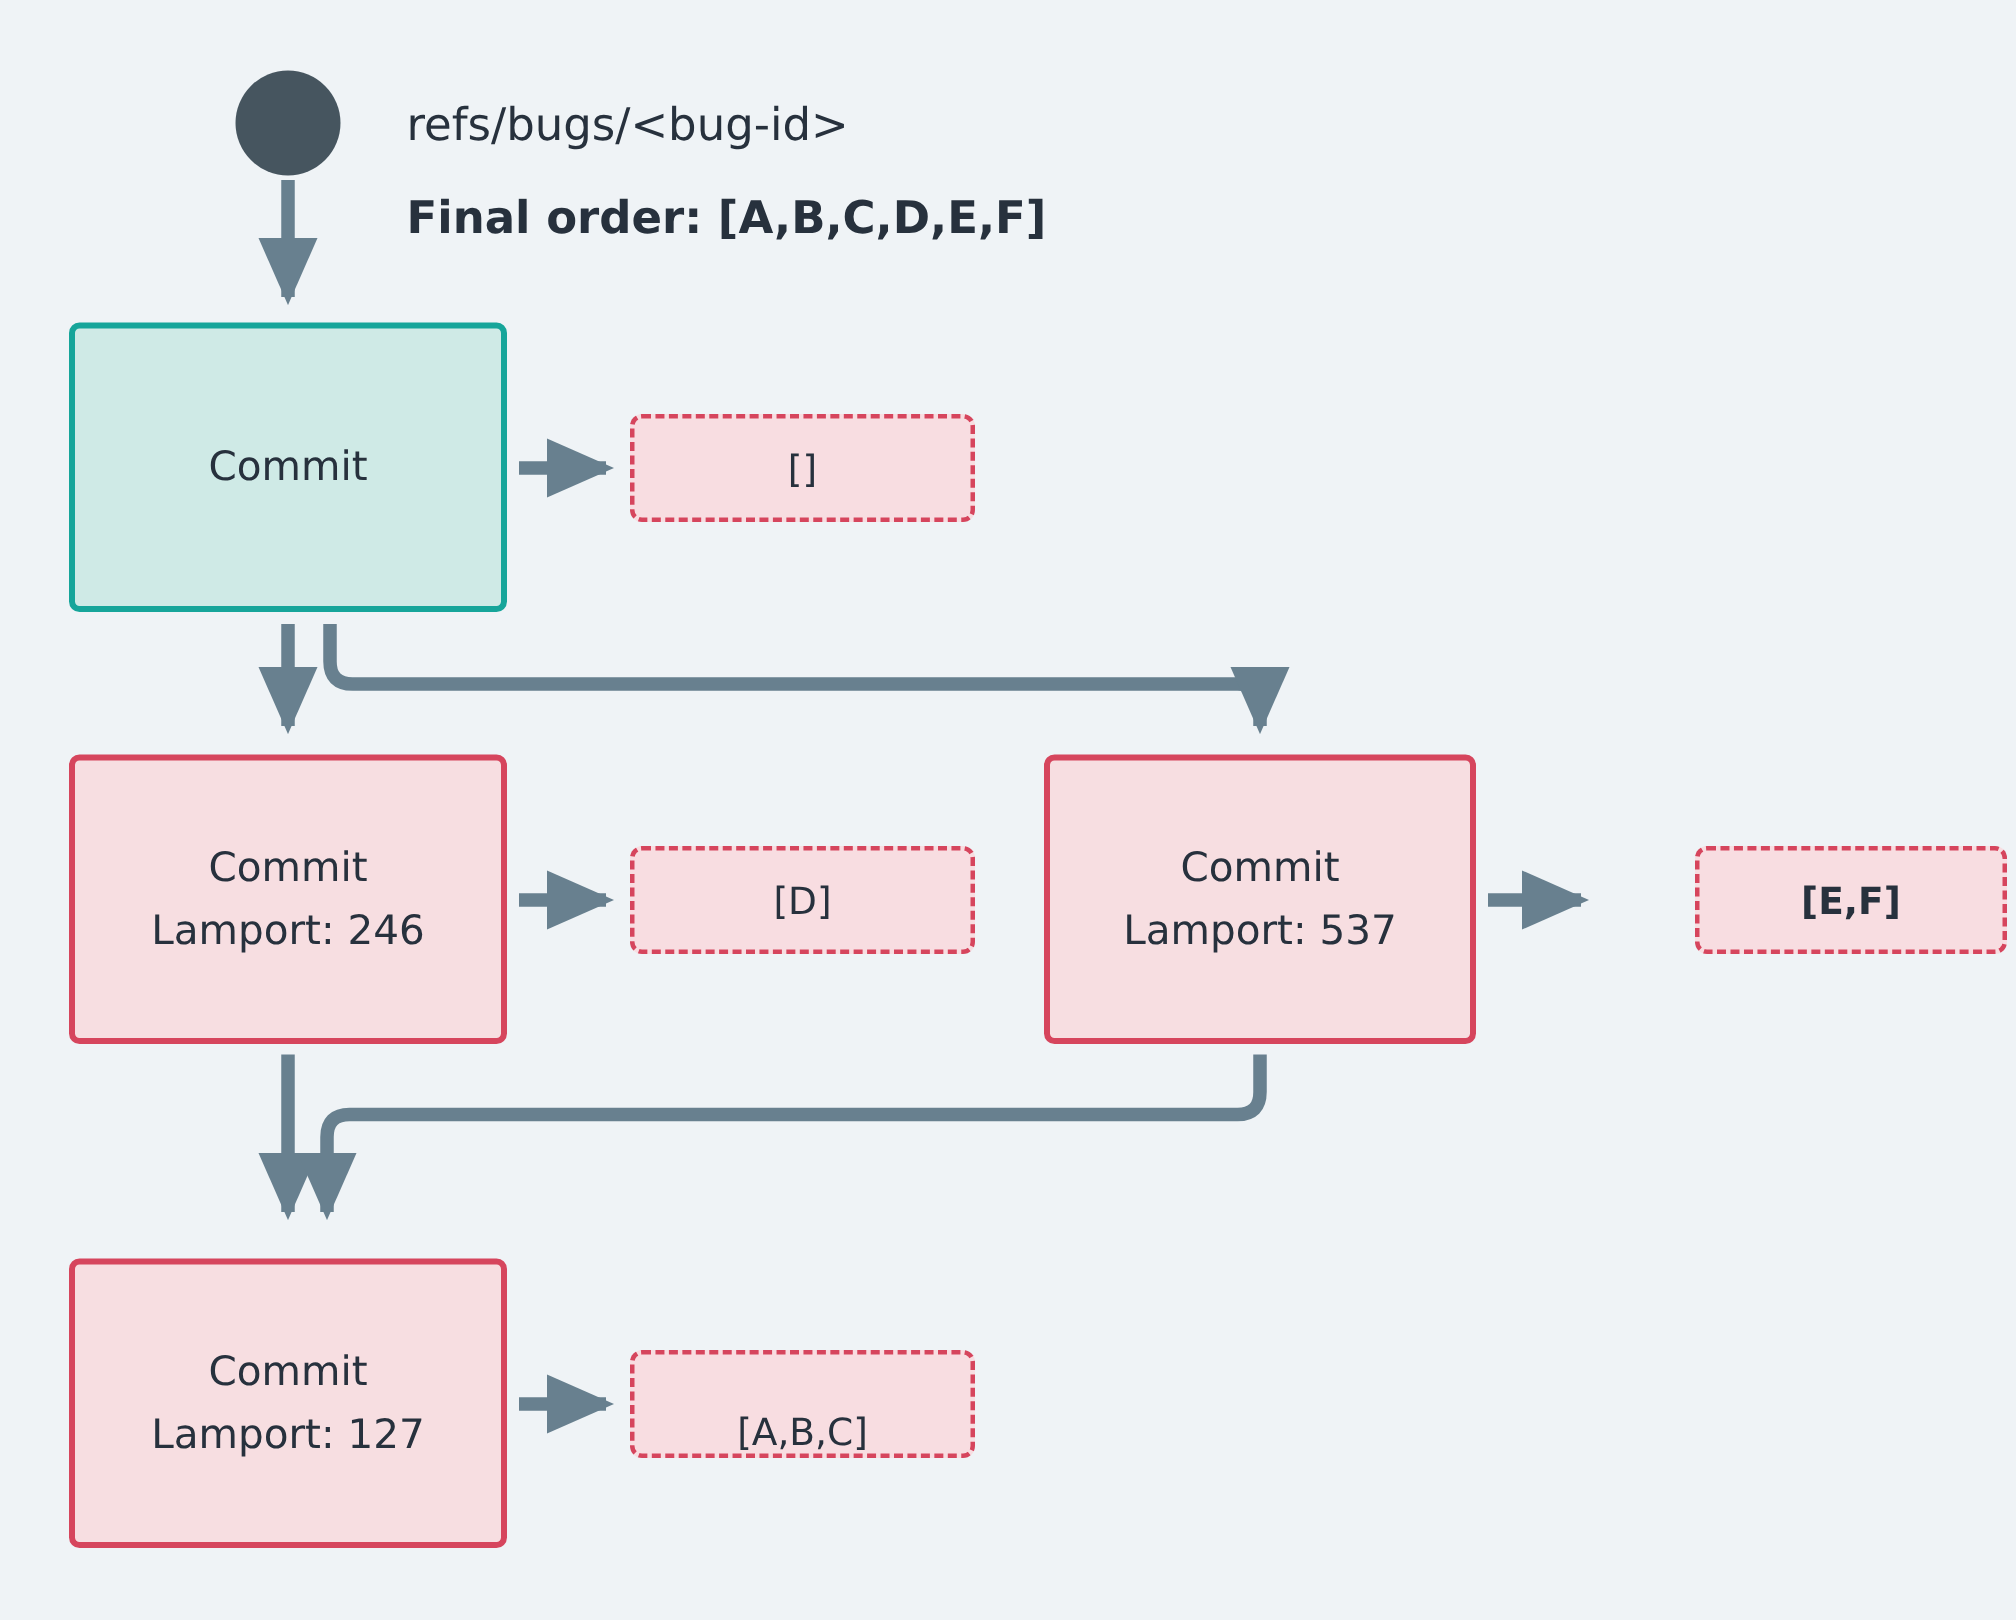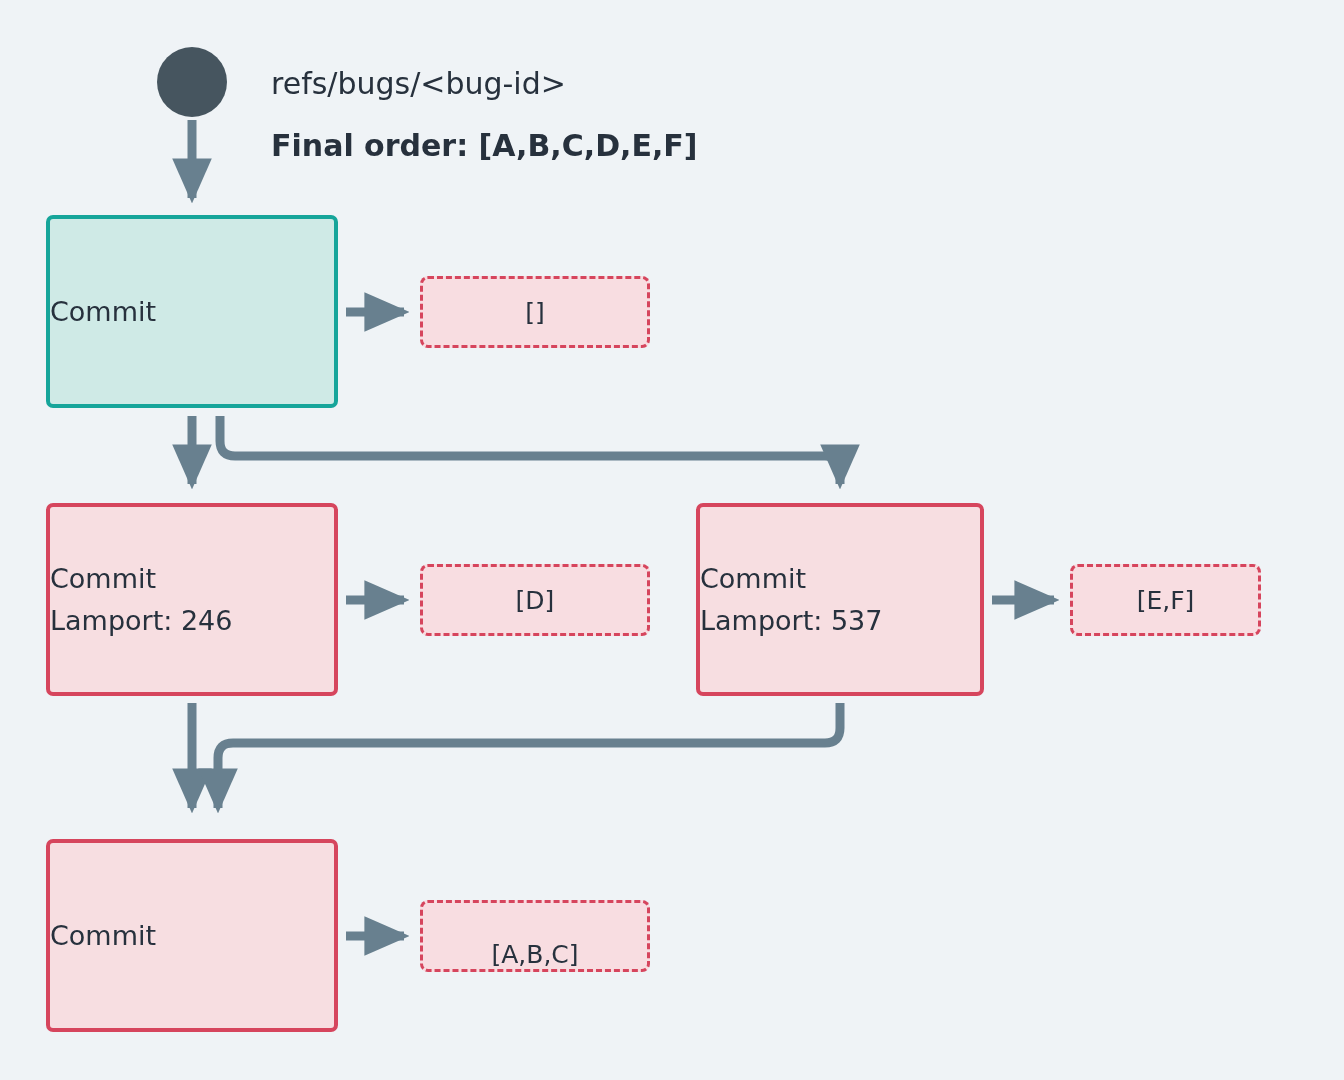--- a/index.html
+++ b/index.html
@@ -25,20 +25,21 @@
     top: 0;
     width: 1344px;
     height: 1080px;
     pointer-events: none;
   }
   .node {
     position: absolute;
     box-sizing: border-box;
     display: flex;
     flex-direction: column;
+    align-items: center;
     justify-content: center;
     border-radius: 7px;
   }
   .commit-node {
     border-width: 4px;
     border-style: solid;
   }
   .commit-node.head {
     background: #cfeae6;
     border-color: #16a59a;
@@ -133,25 +134,26 @@
 
   <div class="node tag-node" style="left:420px; top:564px; width:230px;">
     <div class="tag-text">[D]</div>
   </div>
 
   <div class="node commit-node normal" style="left:696px; top:503px; width:288px; height:193px;">
     <div class="commit-line">Commit</div>
     <div class="commit-line">Lamport: 537</div>
   </div>
 
-  <div class="node tag-node" style="left:1070px; top:564px; width:191px;">
+  <div class="node tag-node" style="left:1130px; top:564px; width:208px;font-weight:bold;">
     <div class="tag-text">[E,F]</div>
   </div>
 
   <div class="node commit-node normal" style="left:46px; top:839px; width:292px; height:193px;">
     <div class="commit-line">Commit</div>
+    <div class="commit-line">Lamport: 127</div>
   </div>
 
   <div class="node tag-node" style="left:420px; top:900px; width:230px;justify-content:flex-end;">
     <div class="tag-text">[A,B,C]</div>
   </div>
 
 </div>
 
 </body></html>

